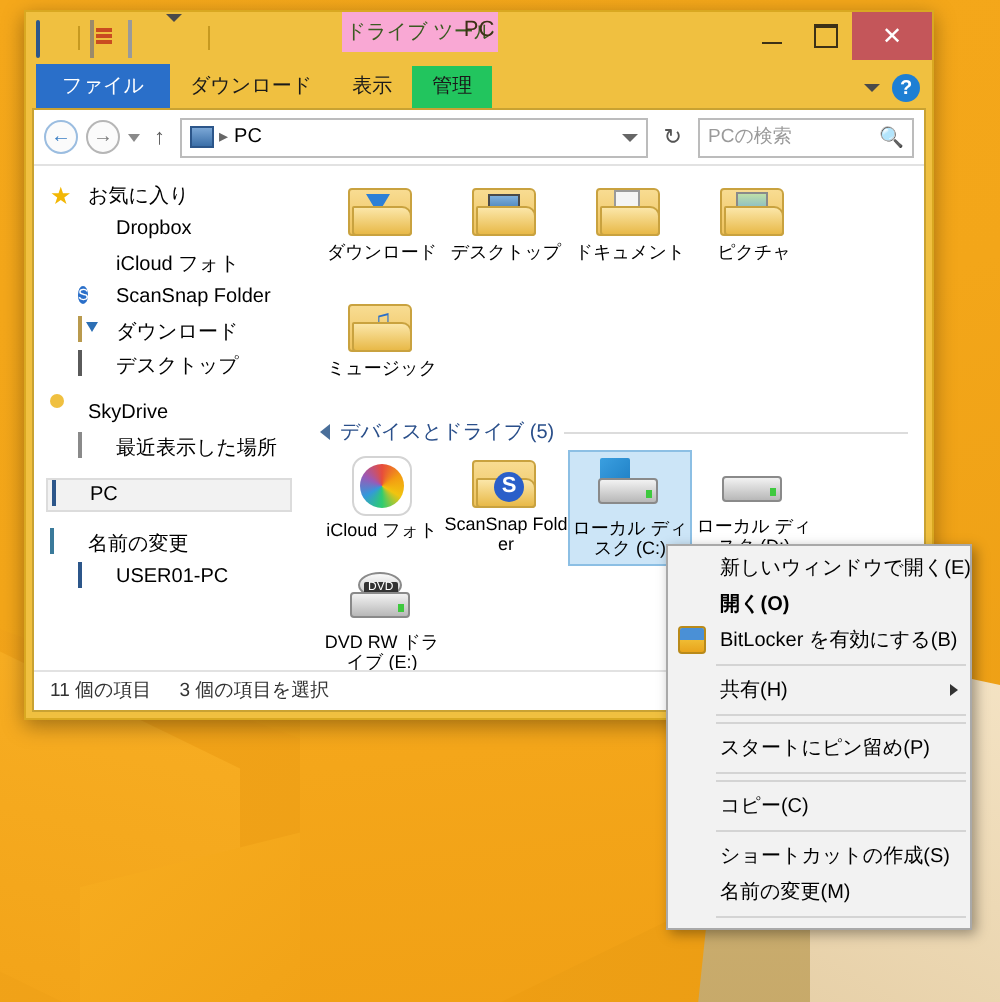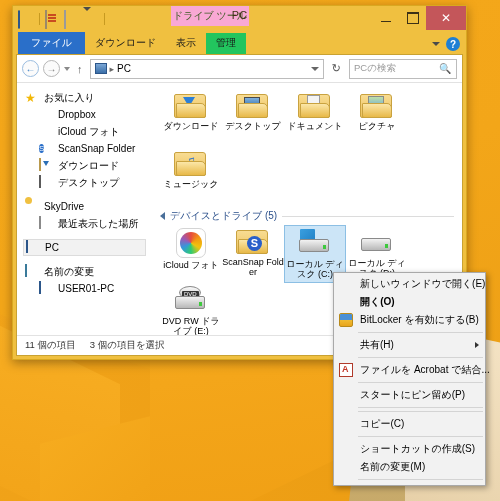--- a/index.html
+++ b/index.html
@@ -391,24 +391,20 @@
   <div class="mi">
     <span class="mico sh-ico"></span>
     <span>BitLocker を有効にする(B)</span>
   </div>
   <div class="msep"></div>
   <div class="mi">
     <span>共有(H)</span>
     <span class="sub"></span>
   </div>
   <div class="msep"></div>
-  <div class="mi">
-    <span class="mico acr-ico"></span>
-    <span>ファイルを Acrobat で結合...</span>
-  </div>
   <div class="msep"></div>
   <div class="mi">スタートにピン留め(P)</div>
   <div class="msep"></div>
   <div class="msep"></div>
   <div class="mi">コピー(C)</div>
   <div class="msep"></div>
   <div class="mi">ショートカットの作成(S)</div>
   <div class="mi">名前の変更(M)</div>
   <div class="msep"></div>
 

